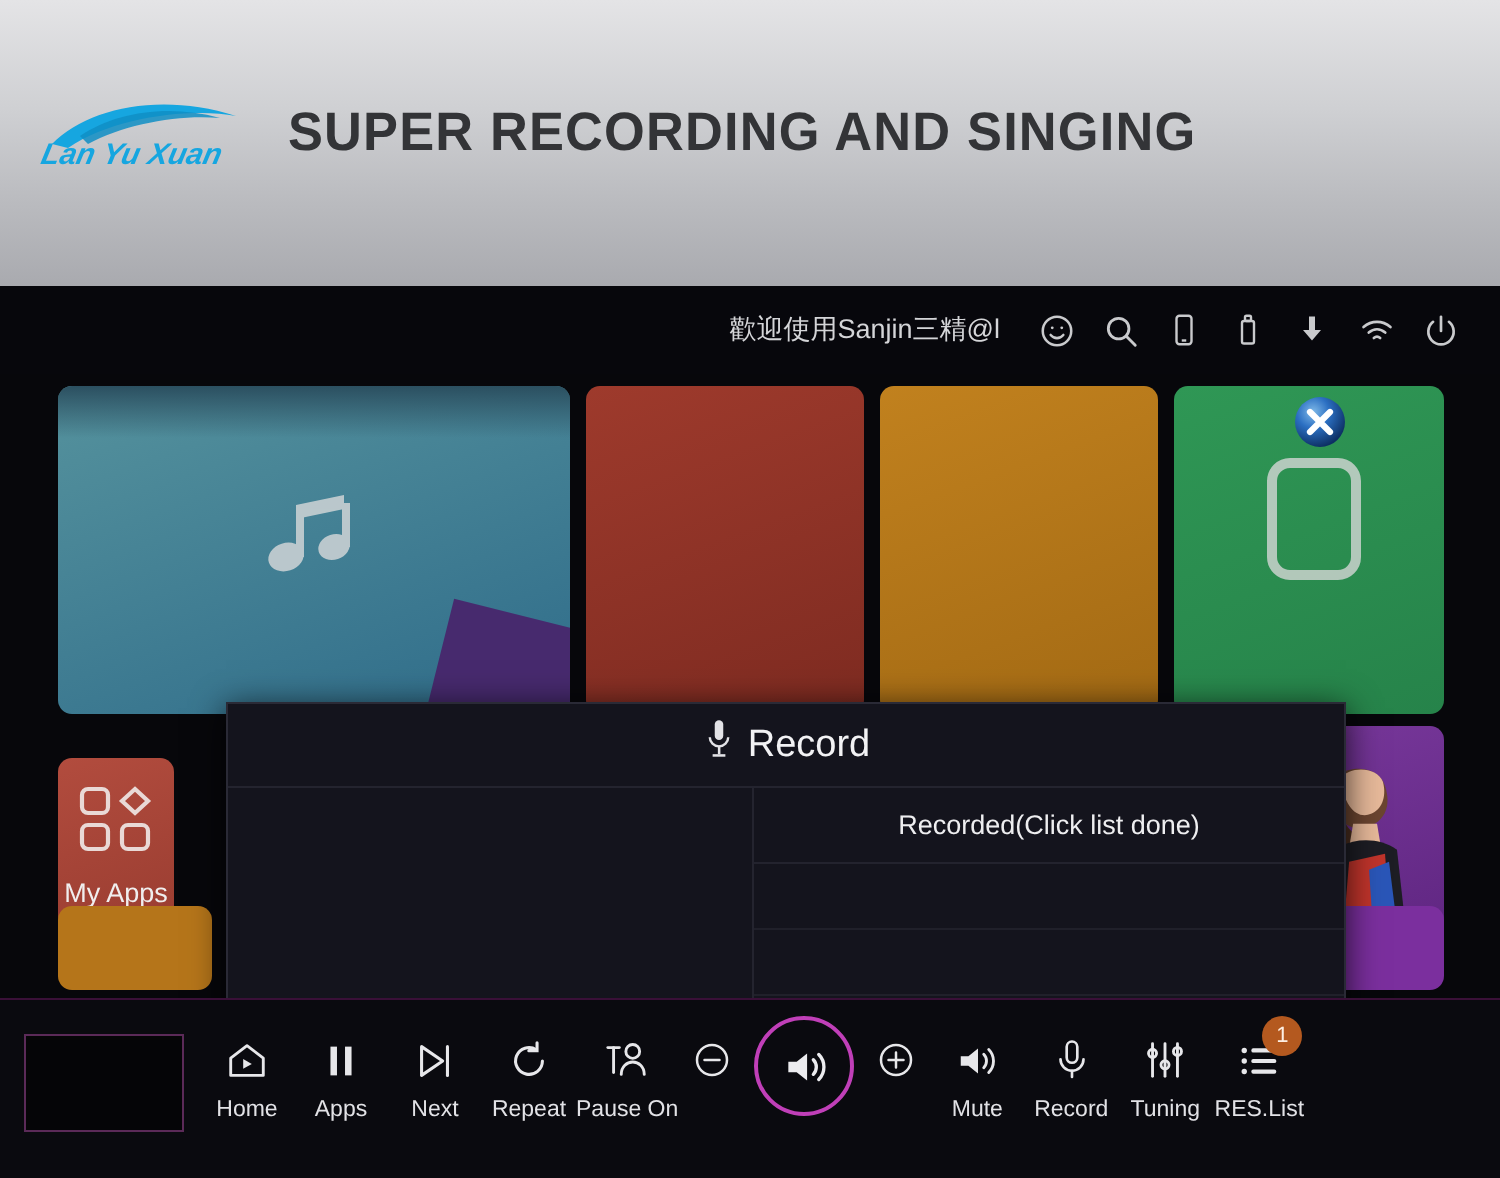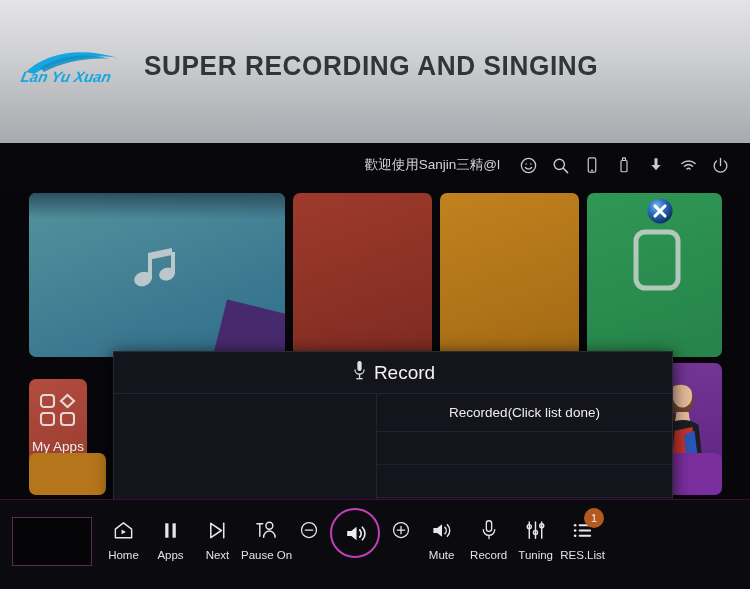--- a/index.html
+++ b/index.html
@@ -355,20 +355,29 @@
       <div class="tb">
         <span class="ic">
           <svg width="23" height="23" viewBox="0 0 24 24" fill="none" stroke="currentColor" stroke-width="1.6" stroke-linejoin="round">
             <path d="M5 4.5 L16 12 L5 19.5 Z"></path>
               <path d="M18.5 4.5 V19.5" stroke-linecap="round"></path>
           </svg>
         </span>
         <span class="lb">Next</span>
       </div>
 
+      <div class="tb">
+        <span class="ic">
+          <svg width="23" height="23" viewBox="0 0 24 24" fill="none" stroke="currentColor" stroke-width="1.6" stroke-linecap="round">
+            <path d="M19 12 a7 7 0 1 1 -3.2 -5.9"></path>
+              <path d="M16.2 2.5 V6.6 H11.9"></path>
+          </svg>
+        </span>
+        <span class="lb">Repeat</span>
+      </div>
 
       <div class="tb">
         <span class="ic">
           <svg width="25" height="23" viewBox="0 0 26 24" fill="none" stroke="currentColor" stroke-width="1.5" stroke-linecap="round" stroke-linejoin="round">
             <path d="M3 5 H9"></path>
               <path d="M6 5 V18"></path>
             <circle cx="16" cy="7" r="3.6"></circle>
             <path d="M10 19 c0-4 3-6.5 6-6.5 s6 2.5 6 6.5"></path>
           </svg>
         </span>

